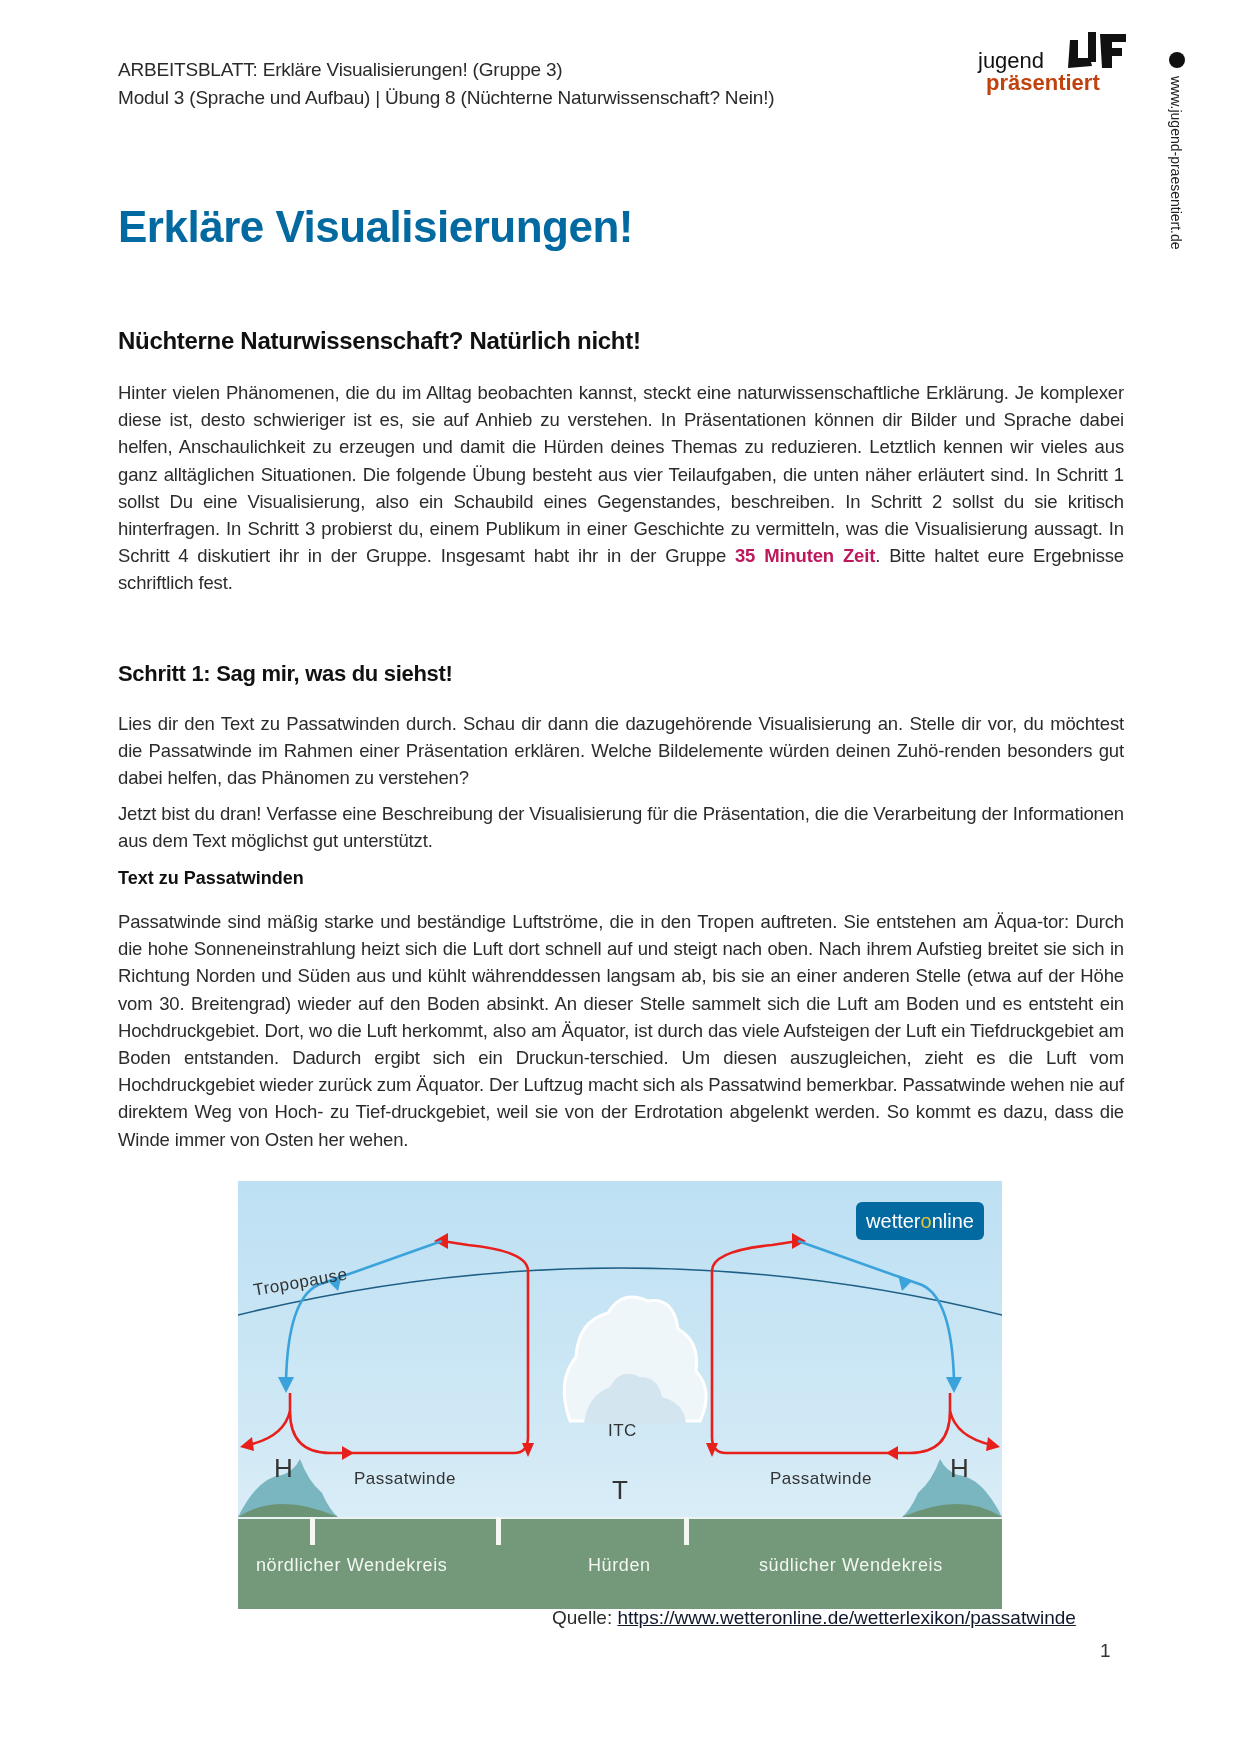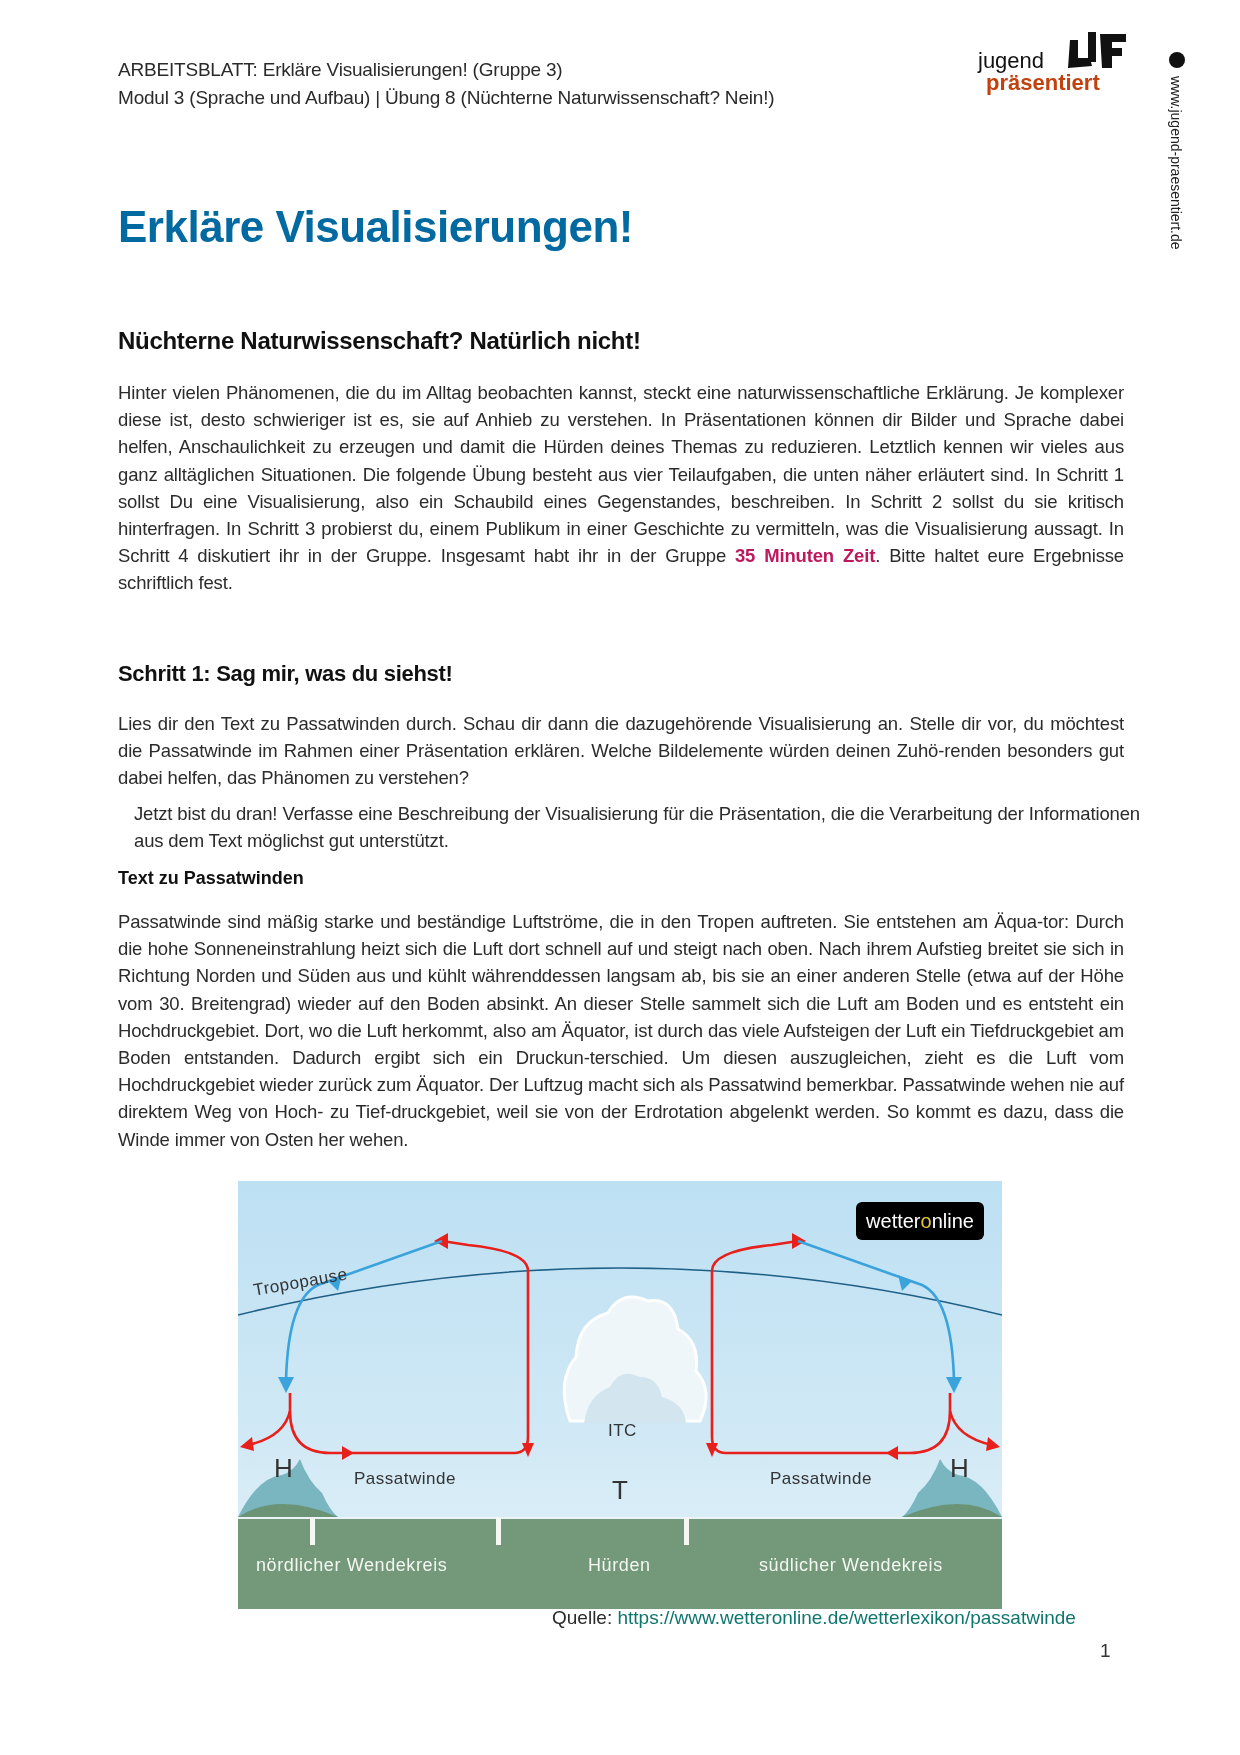--- a/index.html
+++ b/index.html
@@ -25,28 +25,28 @@
     .para { position: absolute; left: 118px; width: 1006px; font-size: 18.5px; line-height: 27.2px; color: #2b2b2b; text-align: justify; letter-spacing: -0.15px; }
     .para b { font-weight: bold; color: #be185d; }
 
     .h2 { position: absolute; left: 118px; font-size: 22px; font-weight: bold; color: #111; font-family: "Liberation Sans", sans-serif; letter-spacing: -0.3px; white-space: nowrap; }
     .h3 { position: absolute; left: 118px; font-size: 18px; font-weight: bold; color: #111; font-family: "Liberation Sans", sans-serif; white-space: nowrap; }
 
     .figure { position: absolute; left: 238px; top: 1181px; width: 764px; height: 428px; overflow: hidden; }
     .sky { position: absolute; left: 0; top: 0; width: 764px; height: 336px; background: linear-gradient(#bde0f3, #cfe8f5 70%, #d9edf7); }
     .ground { position: absolute; left: 0; top: 336px; width: 764px; height: 92px; background: #73987a; border-top: 2px solid #e9f3f5; }
     .fig-svg { position: absolute; left: 0; top: 0; }
-    .wo-badge { position: absolute; left: 618px; top: 21px; width: 128px; height: 38px; background: #000000; border-radius: 6px; color: #fff; font-size: 20px; font-family: "Liberation Sans", sans-serif; text-align: center; line-height: 38px; }
+    .wo-badge { position: absolute; left: 618px; top: 21px; width: 128px; height: 38px; background: #0369a1; border-radius: 6px; color: #fff; font-size: 20px; font-family: "Liberation Sans", sans-serif; text-align: center; line-height: 38px; }
     .wo-badge .o { color: #e3c43a; }
     .fig-label { position: absolute; font-family: "Liberation Sans", sans-serif; color: #333; white-space: nowrap; letter-spacing: 0.5px; }
     .ground-label { position: absolute; font-family: "Liberation Sans", sans-serif; color: #f4f7f2; font-size: 18px; white-space: nowrap; letter-spacing: 0.6px; top: 374px; }
     .tick { position: absolute; top: 336px; width: 5px; height: 28px; background: #f4f7f2; }
 
     .source { position: absolute; left: 552px; top: 1607px; font-size: 19px; color: #2b2b2b; white-space: nowrap; }
-    .source a { color: #0f766e; }
+    .source a { color: #0f172a; text-decoration: underline; }
     .page-num { position: absolute; left: 1100px; top: 1640px; font-size: 19px; color: #333; }
   </style>
 </head>
 <body>
 
 <div class="header-meta">
   <div>ARBEITSBLATT: Erkläre Visualisierungen! (Gruppe 3)</div>
   <div>Modul 3 (Sprache und Aufbau) | Übung 8 (Nüchterne Naturwissenschaft? Nein!)</div>
 </div>
 
@@ -69,21 +69,21 @@
   <div>Erkläre Visualisierungen!</div>
 </div>
 
 <div class="subtitle">Nüchterne Naturwissenschaft? Natürlich nicht!</div>
 
 <p class="para" style="top:379px;"><span>Hinter vielen Phänomenen, die du im Alltag beobachten kannst, steckt eine naturwissenschaftliche Erklärung. Je komplexer diese ist, desto schwieriger ist es, sie auf Anhieb zu verstehen. In Präsentationen können dir Bilder und Sprache dabei helfen, Anschaulichkeit zu erzeugen und damit die Hürden deines Themas zu reduzieren. Letztlich kennen wir vieles aus ganz alltäglichen Situationen. Die folgende Übung besteht aus vier Teilaufgaben, die unten näher erläutert sind. In Schritt 1 sollst Du eine Visualisierung, also ein Schaubild eines Gegenstandes, beschreiben. In Schritt 2 sollst du sie kritisch hinterfragen. In Schritt 3 probierst du, einem Publikum in einer Geschichte zu vermitteln, was die Visualisierung aussagt. In Schritt 4 diskutiert ihr in der Gruppe. Insgesamt habt ihr in der Gruppe </span><b>35 Minuten Zeit</b><span>. Bitte haltet eure Ergebnisse schriftlich fest.</span></p>
 
 <div class="h2" style="top:661px;">Schritt 1: Sag mir, was du siehst!</div>
 
 <p class="para" style="top:710px;">Lies dir den Text zu Passatwinden durch. Schau dir dann die dazugehörende Visualisierung an. Stelle dir vor, du möchtest die Passatwinde im Rahmen einer Präsentation erklären. Welche Bildelemente würden deinen Zuhö-renden besonders gut dabei helfen, das Phänomen zu verstehen?</p>
-<p class="para" style="top:800px;margin-left:16px;">Jetzt bist du dran! Verfasse eine Beschreibung der Visualisierung für die Präsentation, die die Verarbeitung der Informationen aus dem Text möglichst gut unterstützt.</p>
+<p class="para" style="top:800px;">Jetzt bist du dran! Verfasse eine Beschreibung der Visualisierung für die Präsentation, die die Verarbeitung der Informationen aus dem Text möglichst gut unterstützt.</p>
 
 <div class="h3" style="top:868px;">Text zu Passatwinden</div>
 
 <p class="para" style="top:908px;">Passatwinde sind mäßig starke und beständige Luftströme, die in den Tropen auftreten. Sie entstehen am Äqua-tor: Durch die hohe Sonneneinstrahlung heizt sich die Luft dort schnell auf und steigt nach oben. Nach ihrem Aufstieg breitet sie sich in Richtung Norden und Süden aus und kühlt währenddessen langsam ab, bis sie an einer anderen Stelle (etwa auf der Höhe vom 30. Breitengrad) wieder auf den Boden absinkt. An dieser Stelle sammelt sich die Luft am Boden und es entsteht ein Hochdruckgebiet. Dort, wo die Luft herkommt, also am Äquator, ist durch das viele Aufsteigen der Luft ein Tiefdruckgebiet am Boden entstanden. Dadurch ergibt sich ein Druckun-terschied. Um diesen auszugleichen, zieht es die Luft vom Hochdruckgebiet wieder zurück zum Äquator. Der Luftzug macht sich als Passatwind bemerkbar. Passatwinde wehen nie auf direktem Weg von Hoch- zu Tief-druckgebiet, weil sie von der Erdrotation abgelenkt werden. So kommt es dazu, dass die Winde immer von Osten her wehen.</p>
 
 <div class="figure">
   <div class="sky"></div>
   <div class="ground"></div>
 
   <svg class="fig-svg" width="764" height="428" viewBox="0 0 764 428">

